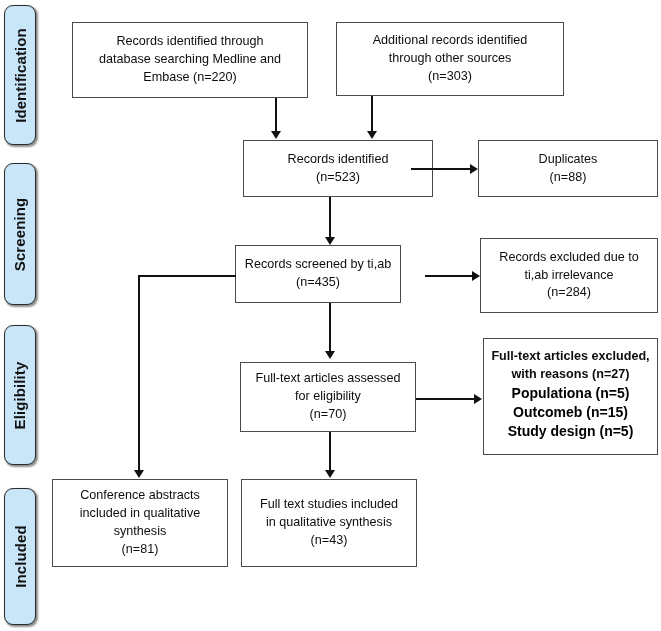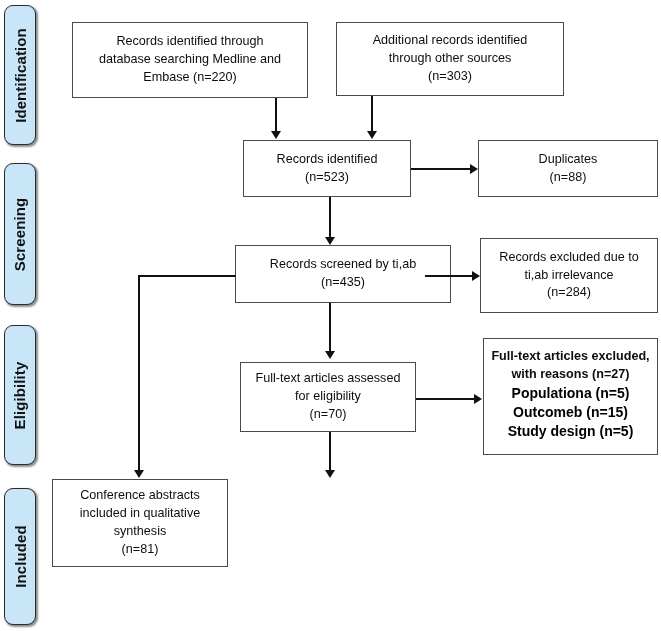--- a/index.html
+++ b/index.html
@@ -117,31 +117,31 @@
 database searching Medline and
 Embase (n=220)</span>
   </div>
 
   <div class="flow-box" style="left:336px; top:22px; width:228px; height:74px;">
     <span class="box-text">Additional records identified
 through other sources
 (n=303)</span>
   </div>
 
-  <div class="flow-box" style="left:243px; top:140px; width:168px; height:57px;">
+  <div class="flow-box" style="left:243px; top:140px; width:190px; height:57px;">
     <span class="box-text">Records identified
 (n=523)</span>
   </div>
 
   <div class="flow-box" style="left:478px; top:140px; width:180px; height:57px;">
     <span class="box-text">Duplicates
 (n=88)</span>
   </div>
 
-  <div class="flow-box" style="left:235px; top:245px; width:216px; height:58px;">
+  <div class="flow-box" style="left:235px; top:245px; width:166px; height:58px;">
     <span class="box-text">Records screened by ti,ab
 (n=435)</span>
   </div>
 
   <div class="flow-box" style="left:480px; top:238px; width:178px; height:75px;">
     <span class="box-text">Records excluded due to
 ti,ab irrelevance
 (n=284)</span>
   </div>
 
@@ -166,20 +166,25 @@
     </div>
   </div>
 
   <div class="flow-box" style="left:52px; top:479px; width:176px; height:88px;">
     <span class="box-text">Conference abstracts
 included in qualitative
 synthesis
 (n=81)</span>
   </div>
 
+  <div class="flow-box" style="left:241px; top:479px; width:176px; height:88px;">
+    <span class="box-text">Full text studies included
+in qualitative synthesis
+(n=43)</span>
+  </div>
 
   <div class="conn conn-v" style="left:275px; top:98px; height:34px;"></div>
   <div class="arrow-down" style="left:271px; top:131px;"></div>
 
   <div class="conn conn-v" style="left:371px; top:96px; height:36px;"></div>
   <div class="arrow-down" style="left:367px; top:131px;"></div>
 
   <div class="conn conn-h" style="left:411px; top:168px; width:60px;"></div>
   <div class="arrow-right" style="left:470px; top:164px;"></div>
 

